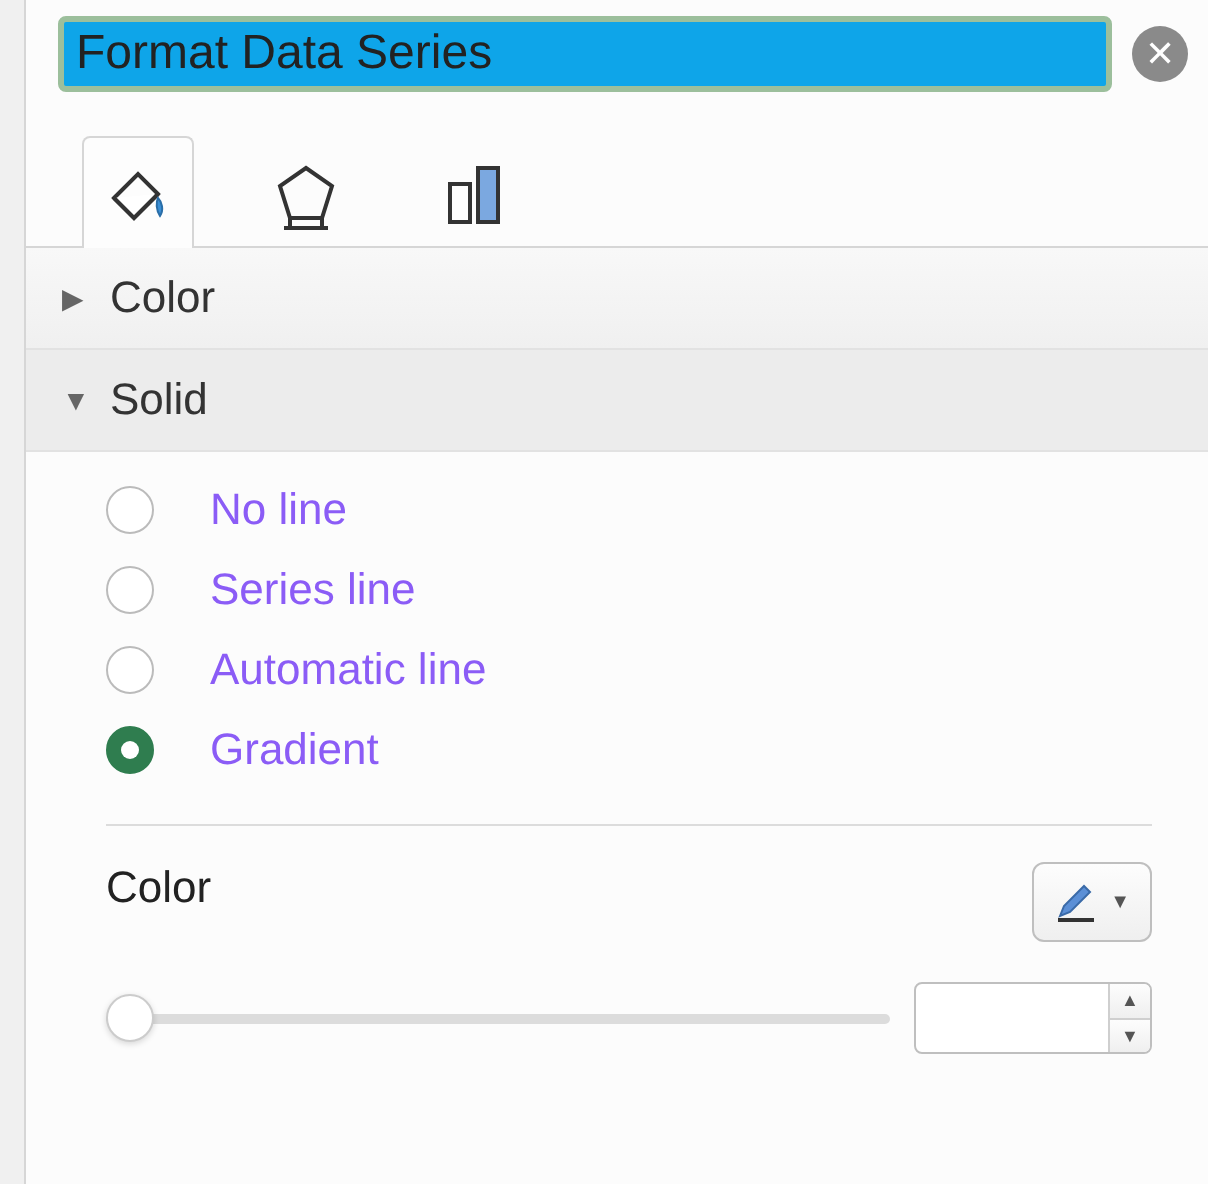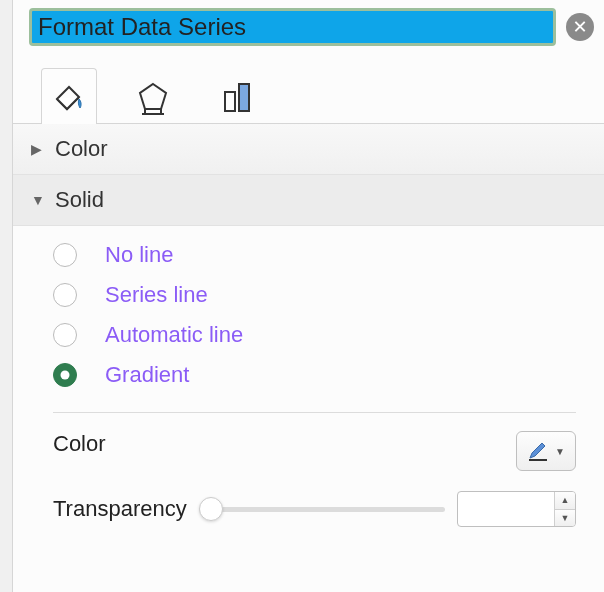--- a/index.html
+++ b/index.html
@@ -292,21 +292,20 @@
       <div class="color-picker">
         <svg width="22" height="22" viewBox="0 0 22 22">
           <path d="M3 18 L5 13 L15 3 L18 6 L8 16 L3 18 Z" fill="#5b8fd6" stroke="#3a6aa8" stroke-width="1"></path>
           <line x1="2" y1="20" x2="20" y2="20" stroke="#333" stroke-width="2"></line>
         </svg>
         <span class="picker-arrow">▼</span>
       </div>
     </div>
 
     <div class="trans-row">
-      <span>Transparency</span>
       <div class="slider-wrap">
         <div class="slider-track"></div>
         <div class="slider-thumb"></div>
       </div>
       <div class="spinner">
         <input type="text" value="" style="">
         <div class="spinner-btns">
           <div class="spin">▲</div>
           <div class="spin">▼</div>
         </div>

